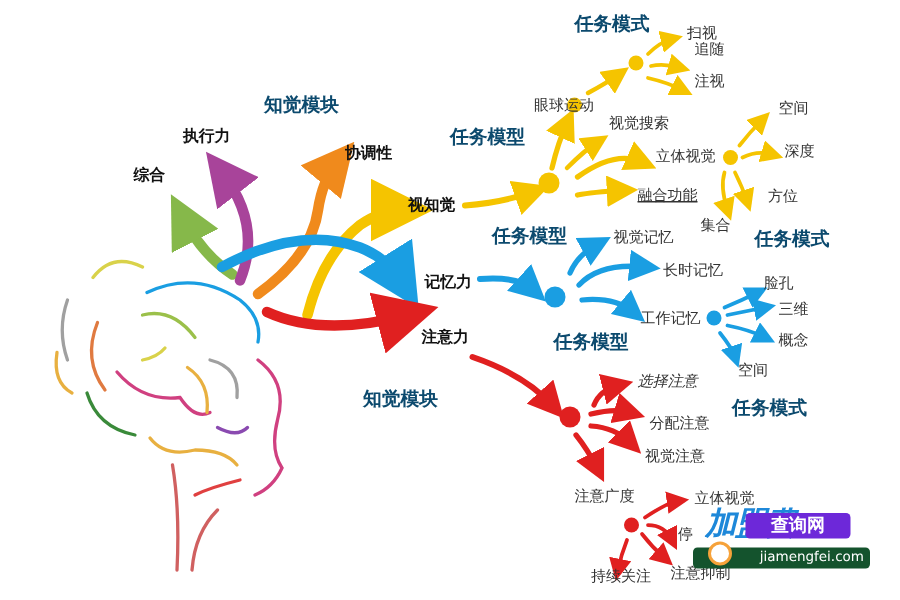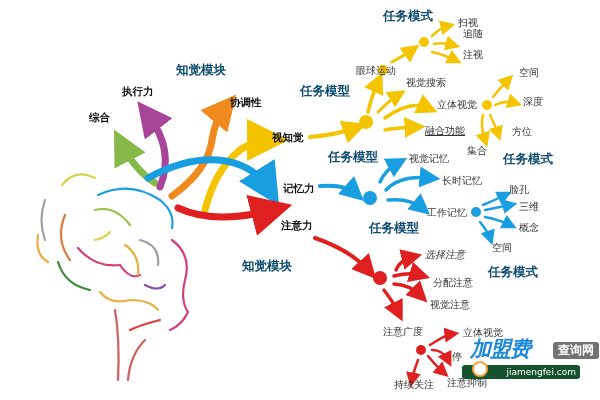--- a/index.html
+++ b/index.html
@@ -4,22 +4,22 @@
 <style>
   html, body { margin: 0; padding: 0; background: #ffffff; }
   body { width: 600px; height: 400px; position: relative; overflow: hidden;
          font-family: "DejaVu Sans", "Liberation Sans", sans-serif; }
   #canvas { position: absolute; left: 0; top: 0; width: 600px; height: 400px; }
   .lbl { position: absolute; font-size: 10px; color: #333; white-space: nowrap; line-height: 1; }
   .lbl.bold { font-weight: bold; color: #111; font-size: 10.5px; }
   .lbl.module { font-weight: bold; color: #0c4a6e; font-size: 12.5px; }
   .wm-main { position: absolute; left: 470px; top: 339px; font-size: 21px; font-weight: bold;
              color: #1e88d9; font-style: italic; letter-spacing: -1px; line-height: 1; }
-  .wm-badge { position: absolute; left: 553px; top: 342px; background: #737373; color: #fff;
-              font-size: 12px; font-weight: bold; padding: 2px 5px; border-radius: 3px; line-height: 1.1; }
+  .wm-badge { position: absolute; left: 497px; top: 342px; background: #6d28d9; color: #fff;
+              font-size: 12px; font-weight: bold; padding: 2px 17px; border-radius: 3px; line-height: 1.1; }
   .wm-url { position: absolute; left: 462px; top: 365px; width: 118px; height: 14px; background: #14532d;
             color: #fff; font-size: 9px; border-radius: 3px; line-height: 14px; text-align: right; padding-right: 4px;
             box-sizing: border-box; }
   .wm-mag { position: absolute; left: 472px; top: 361px; width: 12px; height: 12px; border: 2.5px solid #f6a23a;
             border-radius: 50%; background: #fff; }
 </style>
 </head>
 <body>
 
 <svg id="canvas" viewBox="0 0 600 400">

